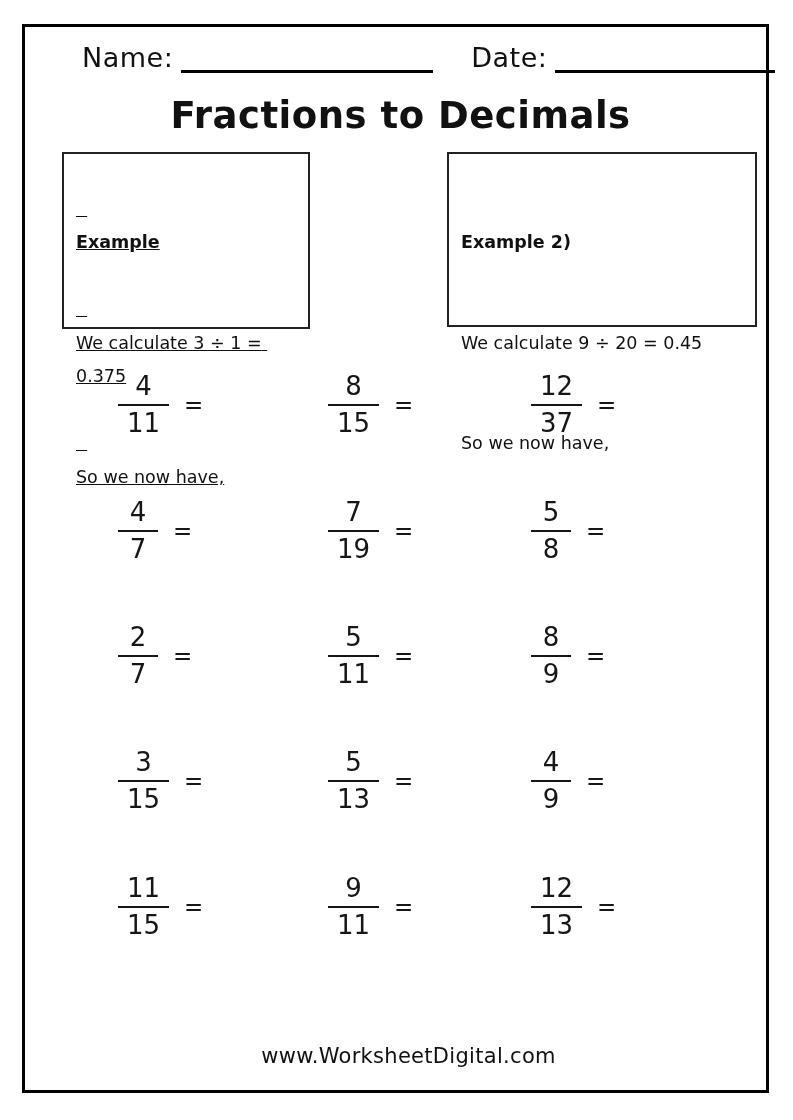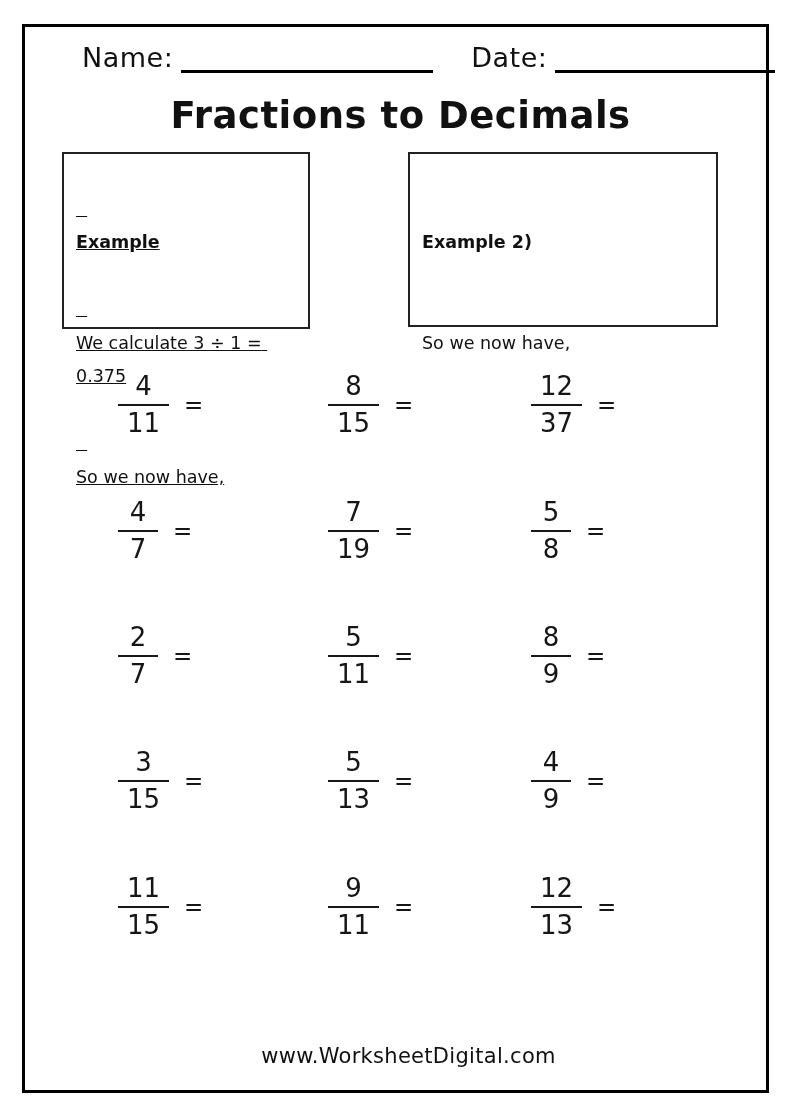--- a/index.html
+++ b/index.html
@@ -25,21 +25,21 @@
   .title {
     position:absolute; left:4px; top:94px; width:100%; text-align:center;
     font-size:37px; font-weight:600; letter-spacing:0.5px;
   }
   
   .example-box {
     position:absolute; top:152px; border:2px solid #222; background:#fff;
     padding:5px 12px 0 12px; font-size:17.5px; line-height:33.5px; white-space:pre-wrap;
   }
   .example-1 { left:62px; width:248px; height:177px;text-decoration:underline; }
-  .example-2 { left:408px; width:310px; height:175px; }
+  .example-2 { left:447px; width:310px; height:175px; }
   .ex-bold { font-weight:700; }
   .ex-line { display:block; }
   
   .cell { position:absolute; height:92px; display:flex; align-items:center; gap:15px; }
   .r0 { top:359px; } .r1 { top:485px; } .r2 { top:610px; } .r3 { top:735px; } .r4 { top:861px; }
   .c0 { left:118px; } .c1 { left:328px; } .c2 { left:531px; }
   .frac { display:flex; flex-direction:column; align-items:center; min-width:40px; }
   .num, .den { font-size:26px; line-height:31px; padding:0 9px; color:#161616; }
   .bar { align-self:stretch; height:2px; background:#161616; margin:2px 0; }
   .eq { font-size:23px; font-weight:500; color:#161616; }
@@ -64,20 +64,21 @@
 <div class="title">Fractions to Decimals</div>
 
 <div class="example-box example-1">
   <span class="ex-line ex-bold">Example</span>
   <span class="ex-line">We calculate 3 ÷ 1 = 0.375</span>
   <span class="ex-line">So we now have,</span>
 </div>
 
 <div class="example-box example-2">
   <span class="ex-line ex-bold">Example 2)</span>
+  <span class="ex-line">We calculate 9 ÷ 20 = 0.45</span>
   <span class="ex-line">So we now have,</span>
 </div>
 
 <div class="cell r0 c0">
   <div class="frac">
     <span class="num">4</span>
     <span class="bar"></span>
     <span class="den">11</span>
   </div>
   <span class="eq">=</span>

